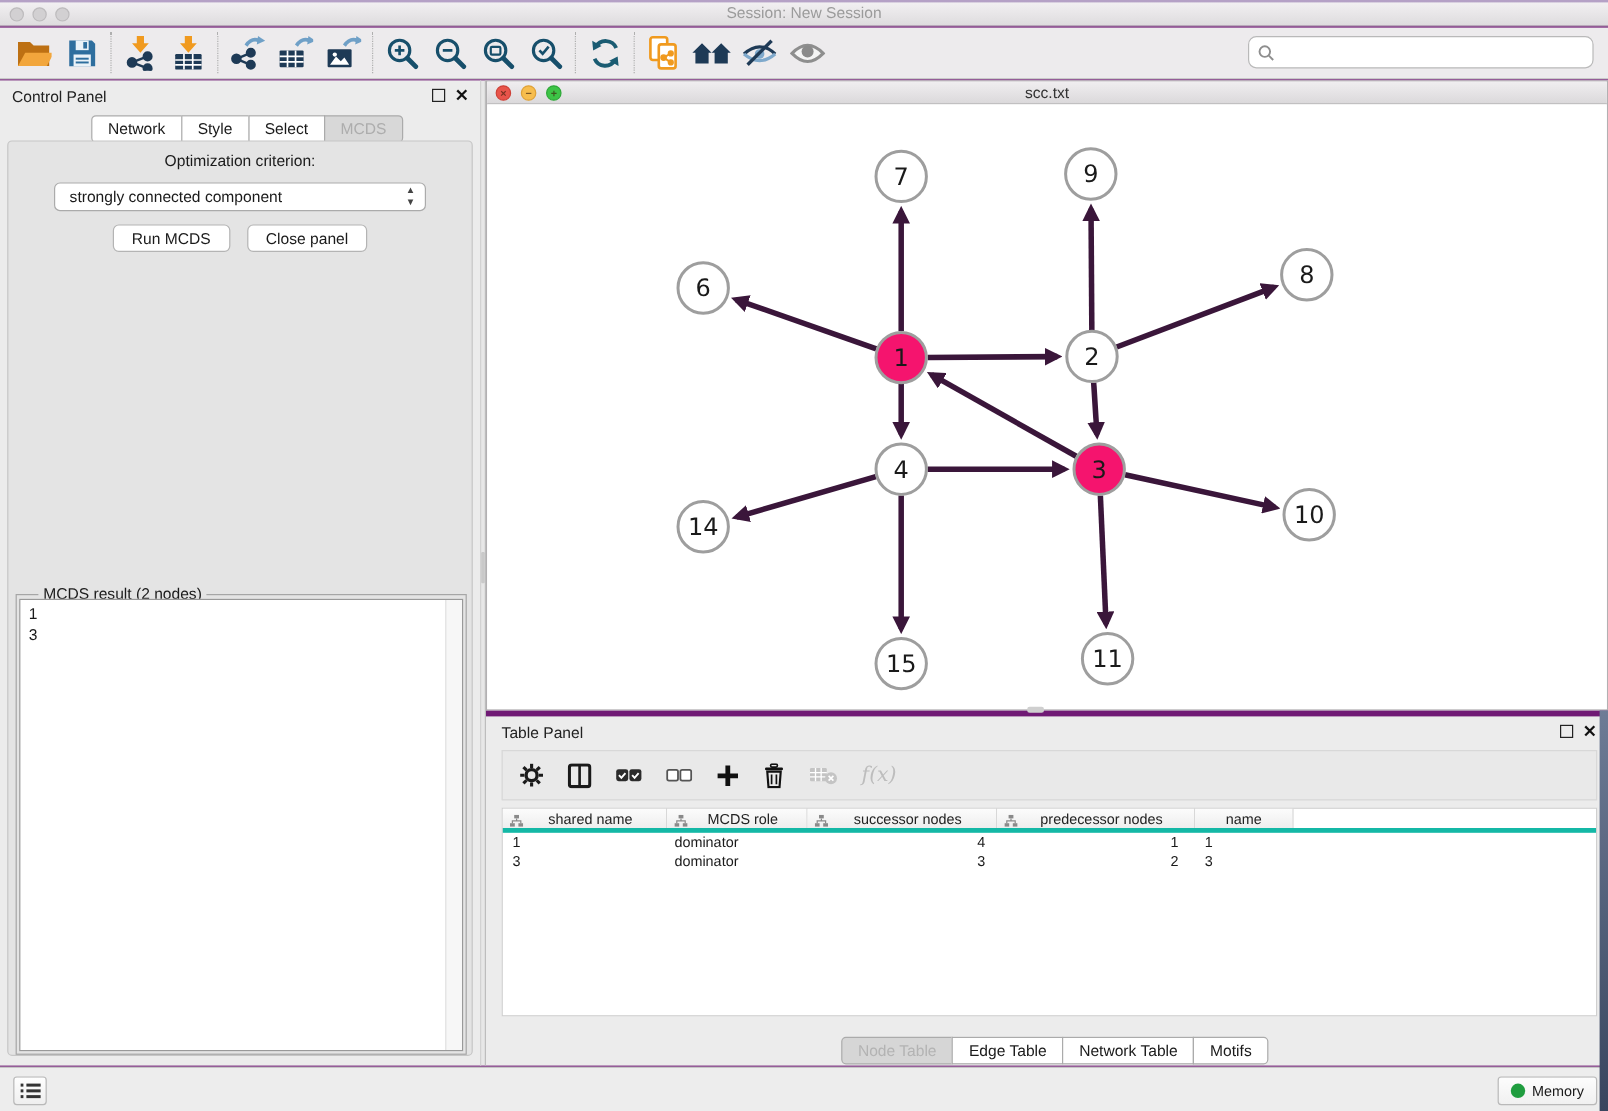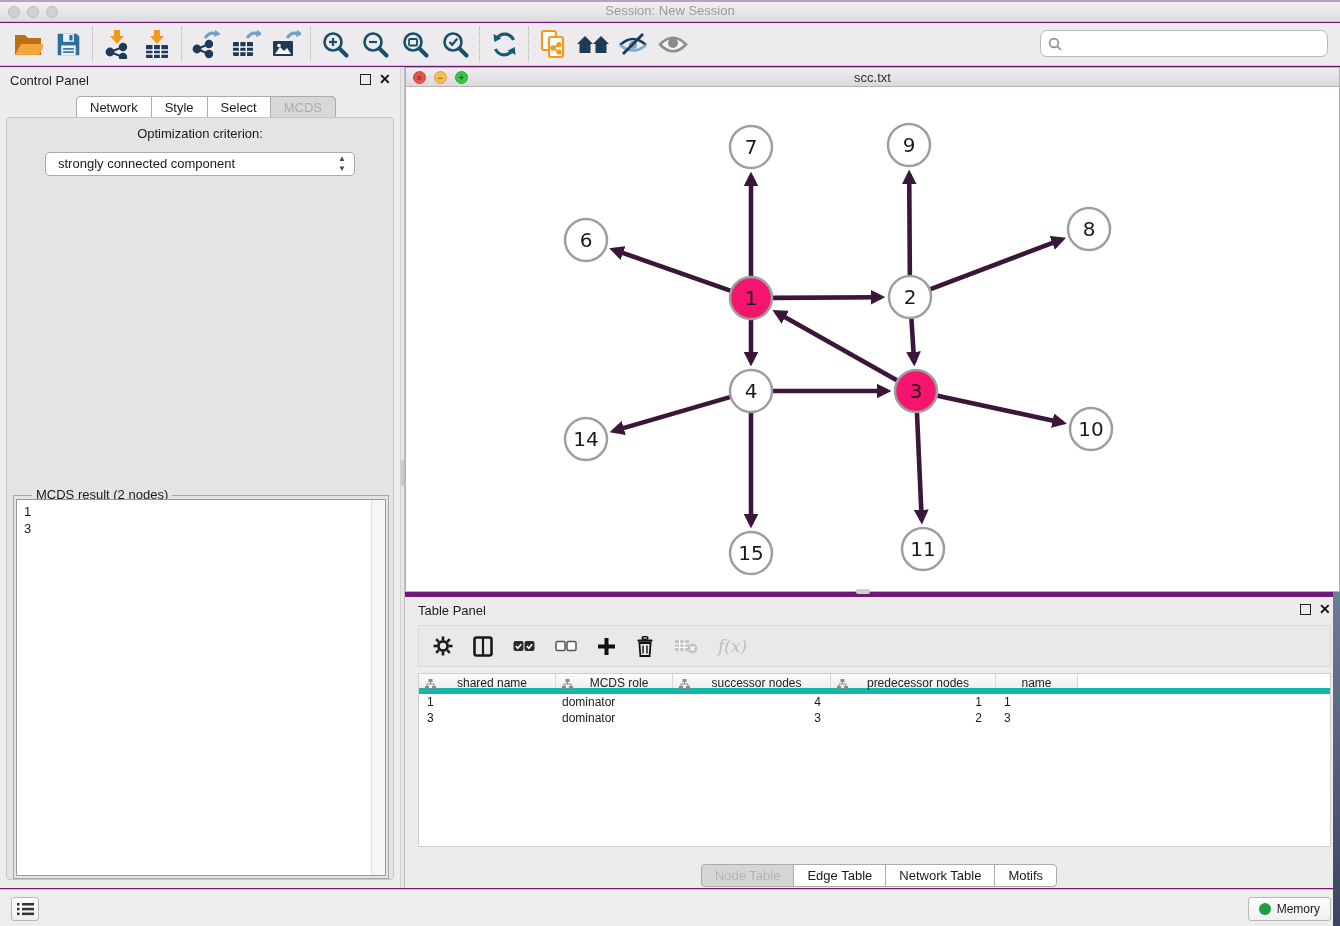--- a/index.html
+++ b/index.html
@@ -68,21 +68,21 @@
   .dot-yellow { left:28px; background:#F7BD4D; border:1px solid #DFA136; }
   .dot-green { left:49px; background:#3DC446; border:1px solid #2EA838; }
   .net-canvas { position:absolute; left:0; top:19px; width:933px; height:504px; background:#fff; }
 
   
   .table-panel { position:absolute; left:405px; top:597px; width:935px; height:291px; background:#ECECEC; }
   .tp-toolbar { position:absolute; left:13px; top:28px; width:913px; height:42px; background:#E9E9E9;
     border:1px solid #D8D8D8; display:flex; align-items:center; gap:20px; padding-left:14px; }
   .tp-ic { display:flex; align-items:center; justify-content:center; }
   .tp-table { position:absolute; left:13px; top:76px; width:913px; height:174px; background:#fff; border:1px solid #CFCFCF; }
-  .t-header { display:flex; height:20px; border-bottom:6px solid #14b8a6; }
+  .t-header { display:flex; height:20px; border-bottom:4px solid #14b8a6; }
   .t-hcell { position:relative; background:linear-gradient(#FCFCFC,#EEEEEE); border-right:1px solid #D8D8D8;
     font-size:12px; color:#222; }
   .t-hcell .lbl { display:block; text-align:center; line-height:19px; padding-left:10px; }
   .t-hicon { position:absolute; left:6px; top:5px; }
   .t-row { display:flex; height:16px; font-size:12px; }
   .t-cell { overflow:hidden; white-space:nowrap; line-height:16px; }
   .tp-tabs { left:13px; right:0; top:267px; justify-content:center; }
   .tab.sel-gray { background:#D6D6D6; color:#B3B3B3; }
 
   
@@ -280,20 +280,24 @@
       <div class="tab">Network</div>
       <div class="tab">Style</div>
       <div class="tab">Select</div>
       <div class="tab selected">MCDS</div>
     </div>
     <div class="cp-content">
       <div class="opt-label">Optimization criterion:</div>
       <div class="criterion">
         <span>strongly connected component</span>
         <span class="stepper">▲<br>▼</span>
+      </div>
+      <div class="cp-buttons">
+        <button>Run MCDS</button>
+        <button>Close panel</button>
       </div>
       <div class="result-box">
         <span class="result-legend">MCDS result (2 nodes)</span>
         <div class="result-inner">
           <div class="result-lines">
             <div>1</div>
             <div>3</div>
           </div>
           <div class="result-scroll"></div>
         </div>

